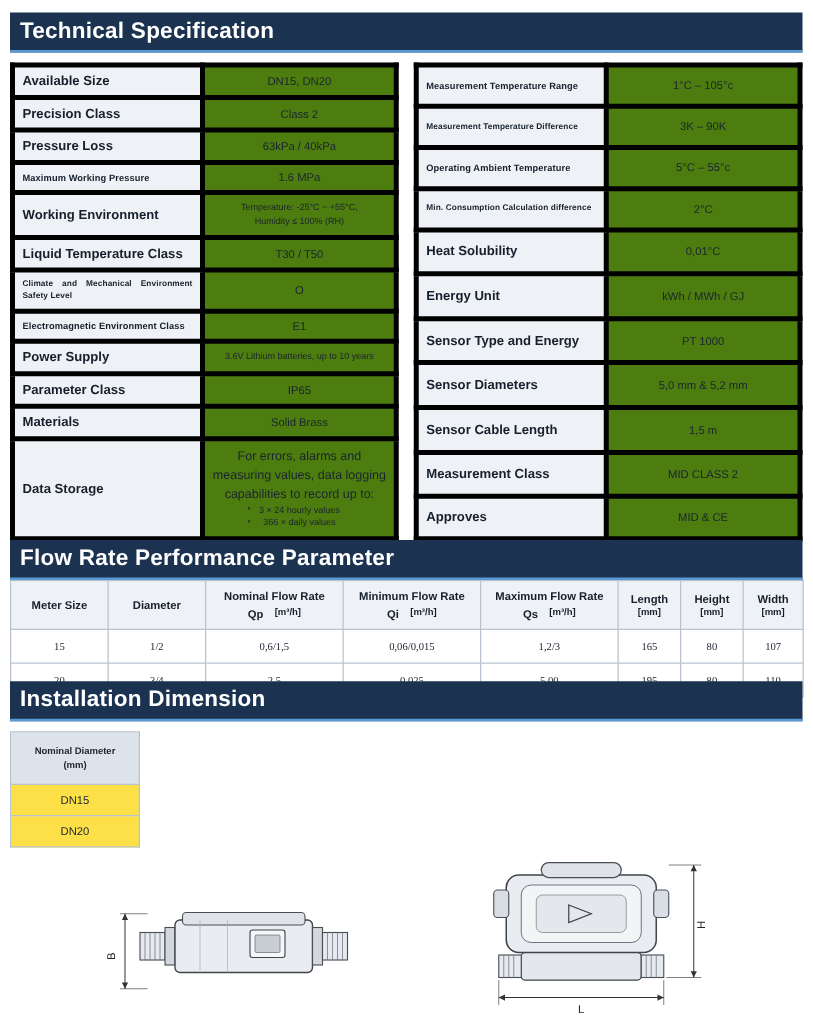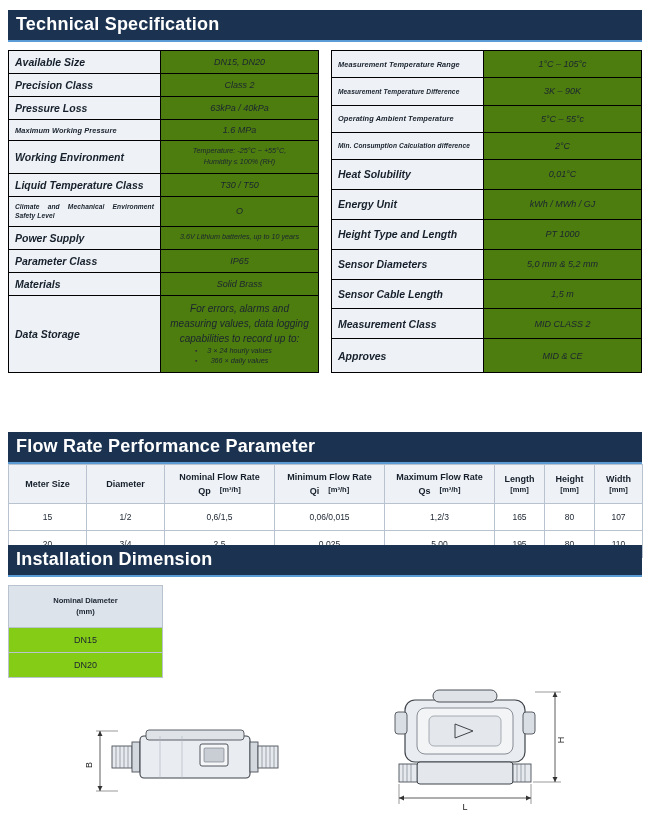--- a/index.html
+++ b/index.html
@@ -45,24 +45,23 @@
     display: flex;
     gap: 12px;
     margin-top: 8px;
   }
   table.spec {
     border-collapse: collapse;
     width: 311px;
     table-layout: fixed;
   }
   table.spec td {
-    border: 1px solid #000000;
+    border: 4px solid #000000;
     padding: 5px 6px;
     vertical-align: middle;
-    font-style: italic;
   }
   table.spec td.lbl {
     width: 152px;
     background: #eef1f5;
     font-weight: bold;
     font-size: 10.5px;
     color: #16202c;
   }
   table.spec td.lbl.small {
     font-size: 7.4px;
@@ -134,47 +133,48 @@
   table.flow th .qrow {
     display: flex;
     justify-content: center;
     gap: 9px;
     margin-top: 2px;
   }
   table.flow td {
     font-size: 8.5px;
     padding: 8px 2px;
     background: #ffffff;
+    font-family: Liberation Serif, serif;
   }
 
   
   .inst-wrap {
     position: absolute;
     left: 8px;
     top: 545px;
     width: 634px;
   }
   table.inst {
     border-collapse: collapse;
     table-layout: fixed;
-    width: 155px;
+    width: 104px;
     margin-top: 8px;
   }
   table.inst th {
     border: 1px solid #b9c3cf;
     background: #dde3ea;
     font-size: 7.6px;
     font-weight: bold;
     padding: 6px 2px;
     line-height: 1.4;
     text-align: center;
   }
   table.inst td {
     border: 1px solid #b9c3cf;
-    background: #84cc16;
+    background: #fde047;
     font-size: 9px;
     padding: 7px 6px;
     text-align: center;
   }
 
   
   .drawings {
     position: absolute;
     left: 0;
     top: 686px;
@@ -221,20 +221,24 @@
             <td class="val tiny" style="white-space: pre-line;">Temperature: -25°C ~ +55°C,
 Humidity ≤ 100% (RH)</td>
           </tr>
           <tr>
             <td class="lbl">Liquid Temperature Class</td>
             <td class="val">T30 / T50</td>
           </tr>
           <tr>
             <td class="lbl xsmall" style="text-align: justify;">Climate and Mechanical Environment Safety Level</td>
             <td class="val">O</td>
+          </tr>
+          <tr>
+            <td class="lbl small">Electromagnetic Environment Class</td>
+            <td class="val">E1</td>
           </tr>
           <tr>
             <td class="lbl">Power Supply</td>
             <td class="val tiny">3.6V Lithium batteries, up to 10 years</td>
           </tr>
           <tr>
             <td class="lbl">Parameter Class</td>
             <td class="val">IP65</td>
           </tr>
           <tr>
@@ -274,21 +278,21 @@
           </tr>
           <tr>
             <td class="lbl">Heat Solubility</td>
             <td class="val">0,01°C</td>
           </tr>
           <tr>
             <td class="lbl">Energy Unit</td>
             <td class="val">kWh / MWh / GJ</td>
           </tr>
           <tr>
-            <td class="lbl">Height Type and Length</td>
+            <td class="lbl">Sensor Type and Energy</td>
             <td class="val">PT 1000</td>
           </tr>
           <tr>
             <td class="lbl">Sensor Diameters</td>
             <td class="val">5,0 mm &amp; 5,2 mm</td>
           </tr>
           <tr>
             <td class="lbl">Sensor Cable Length</td>
             <td class="val">1,5 m</td>
           </tr>

